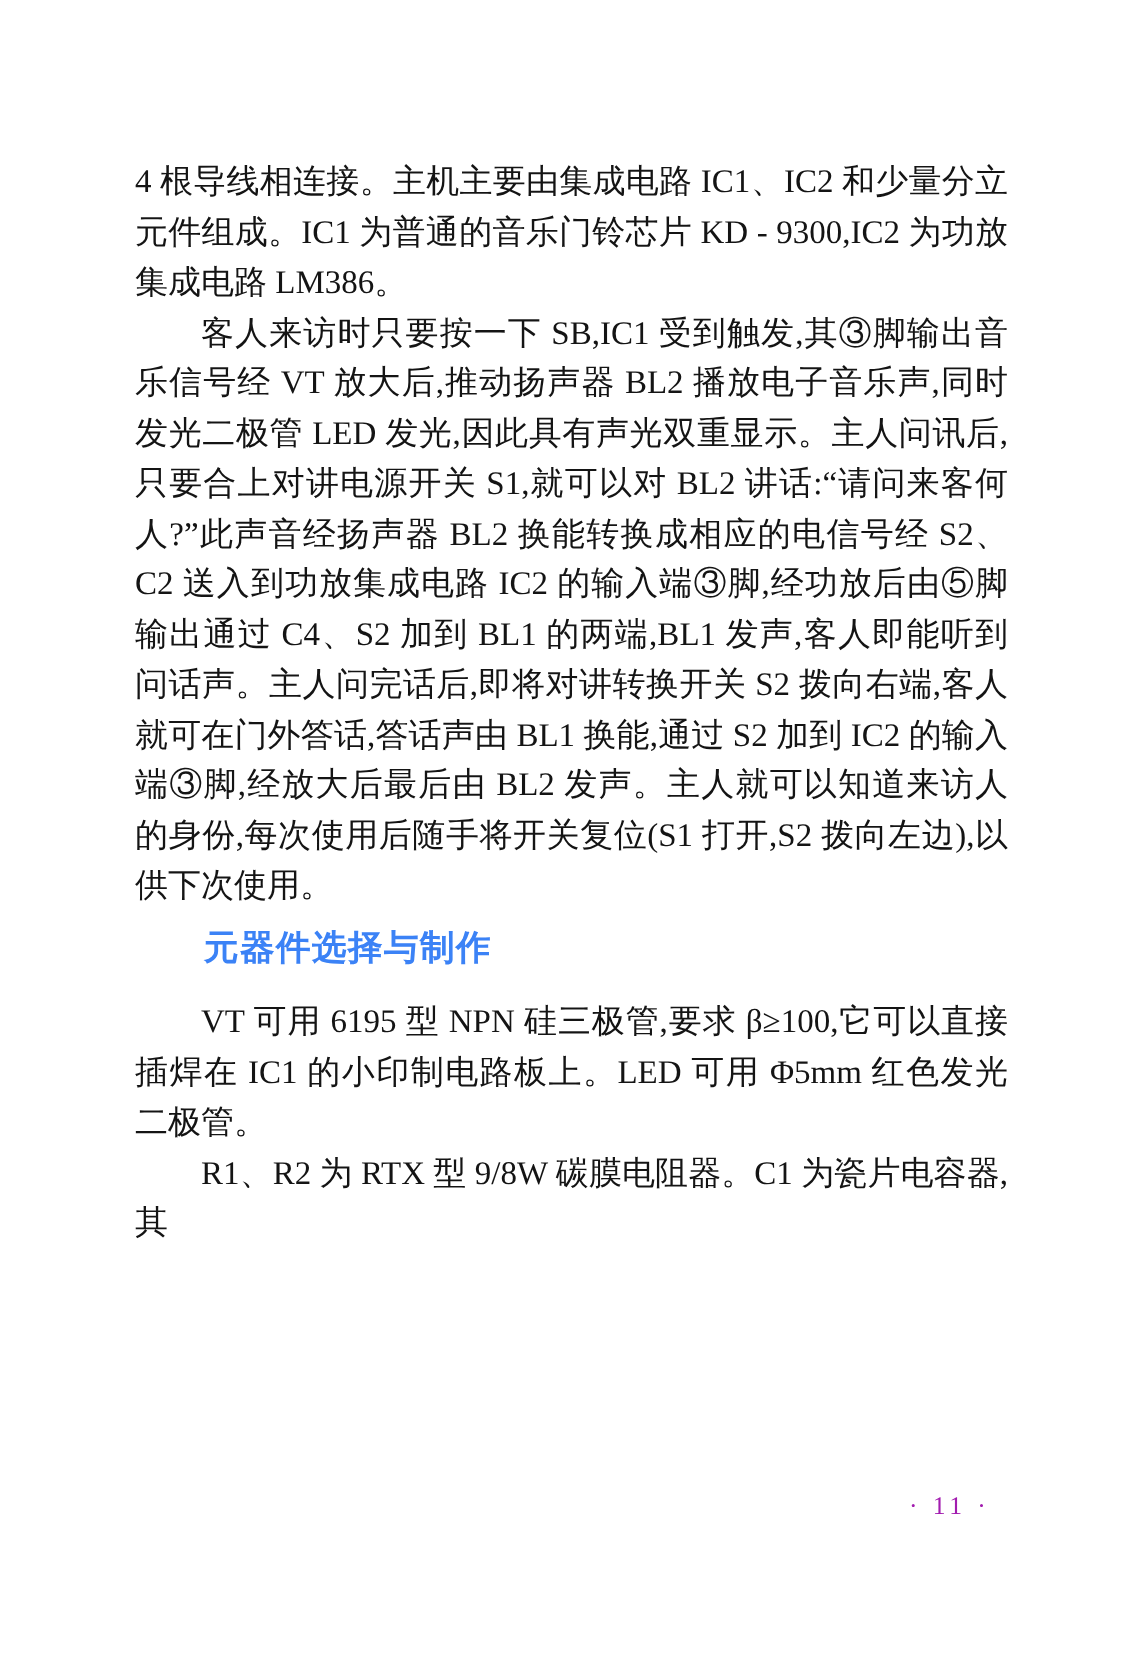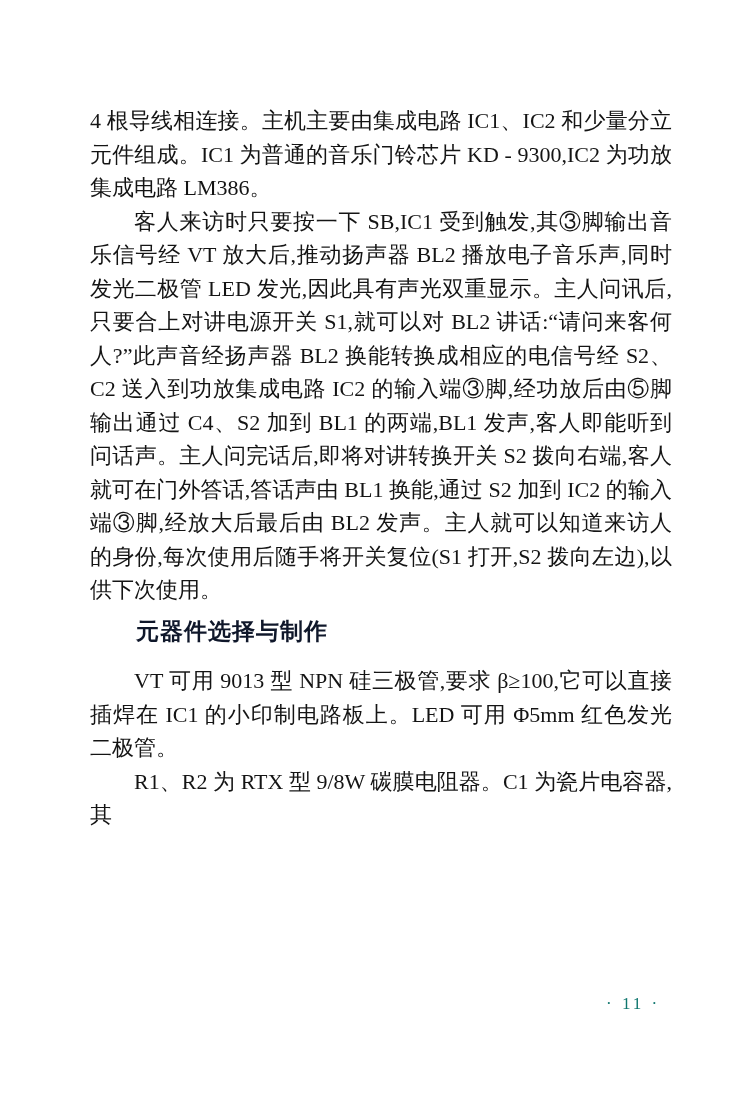--- a/index.html
+++ b/index.html
@@ -34,37 +34,37 @@
     text-indent: 0;
   }
   .heading {
     font-family: "Liberation Sans", "DejaVu Sans", sans-serif;
     font-weight: bold;
     font-size: 23px;
     line-height: 33.5px;
     margin: 8px 0 16px 0;
     padding-left: 2em;
     letter-spacing: 1px;
-    color: #0f172a;
+    color: #3b82f6;
   }
   .page-number {
     position: absolute;
     left: 606px;
     top: 994px;
     font-size: 17px;
     letter-spacing: 3px;
-    color: #0f766e;
+    color: #a21caf;
     white-space: nowrap;
   }
 </style>
 </head>
 <body>
 
 <div class="page">
   <div class="content">
     <p class="noindent">4 根导线相连接。主机主要由集成电路 IC1、IC2 和少量分立元件组成。IC1 为普通的音乐门铃芯片 KD - 9300,IC2 为功放集成电路 LM386。</p>
     <p>客人来访时只要按一下 SB,IC1 受到触发,其③脚输出音乐信号经 VT 放大后,推动扬声器 BL2 播放电子音乐声,同时发光二极管 LED 发光,因此具有声光双重显示。主人问讯后,只要合上对讲电源开关 S1,就可以对 BL2 讲话:“请问来客何人?”此声音经扬声器 BL2 换能转换成相应的电信号经 S2、C2 送入到功放集成电路 IC2 的输入端③脚,经功放后由⑤脚输出通过 C4、S2 加到 BL1 的两端,BL1 发声,客人即能听到问话声。主人问完话后,即将对讲转换开关 S2 拨向右端,客人就可在门外答话,答话声由 BL1 换能,通过 S2 加到 IC2 的输入端③脚,经放大后最后由 BL2 发声。主人就可以知道来访人的身份,每次使用后随手将开关复位(S1 打开,S2 拨向左边),以供下次使用。</p>
     <h2 class="heading">元器件选择与制作</h2>
-    <p>VT 可用 9013 型 NPN 硅三极管,要求 β≥100,它可以直接插焊在 IC1 的小印制电路板上。LED 可用 Φ5mm 红色发光二极管。</p>
+    <p>VT 可用 6195 型 NPN 硅三极管,要求 β≥100,它可以直接插焊在 IC1 的小印制电路板上。LED 可用 Φ5mm 红色发光二极管。</p>
     <p>R1、R2 为 RTX 型 9/8W 碳膜电阻器。C1 为瓷片电容器,其</p>
   </div>
   <div class="page-number">· 11 ·</div>
 </div>
 
 </body></html>

